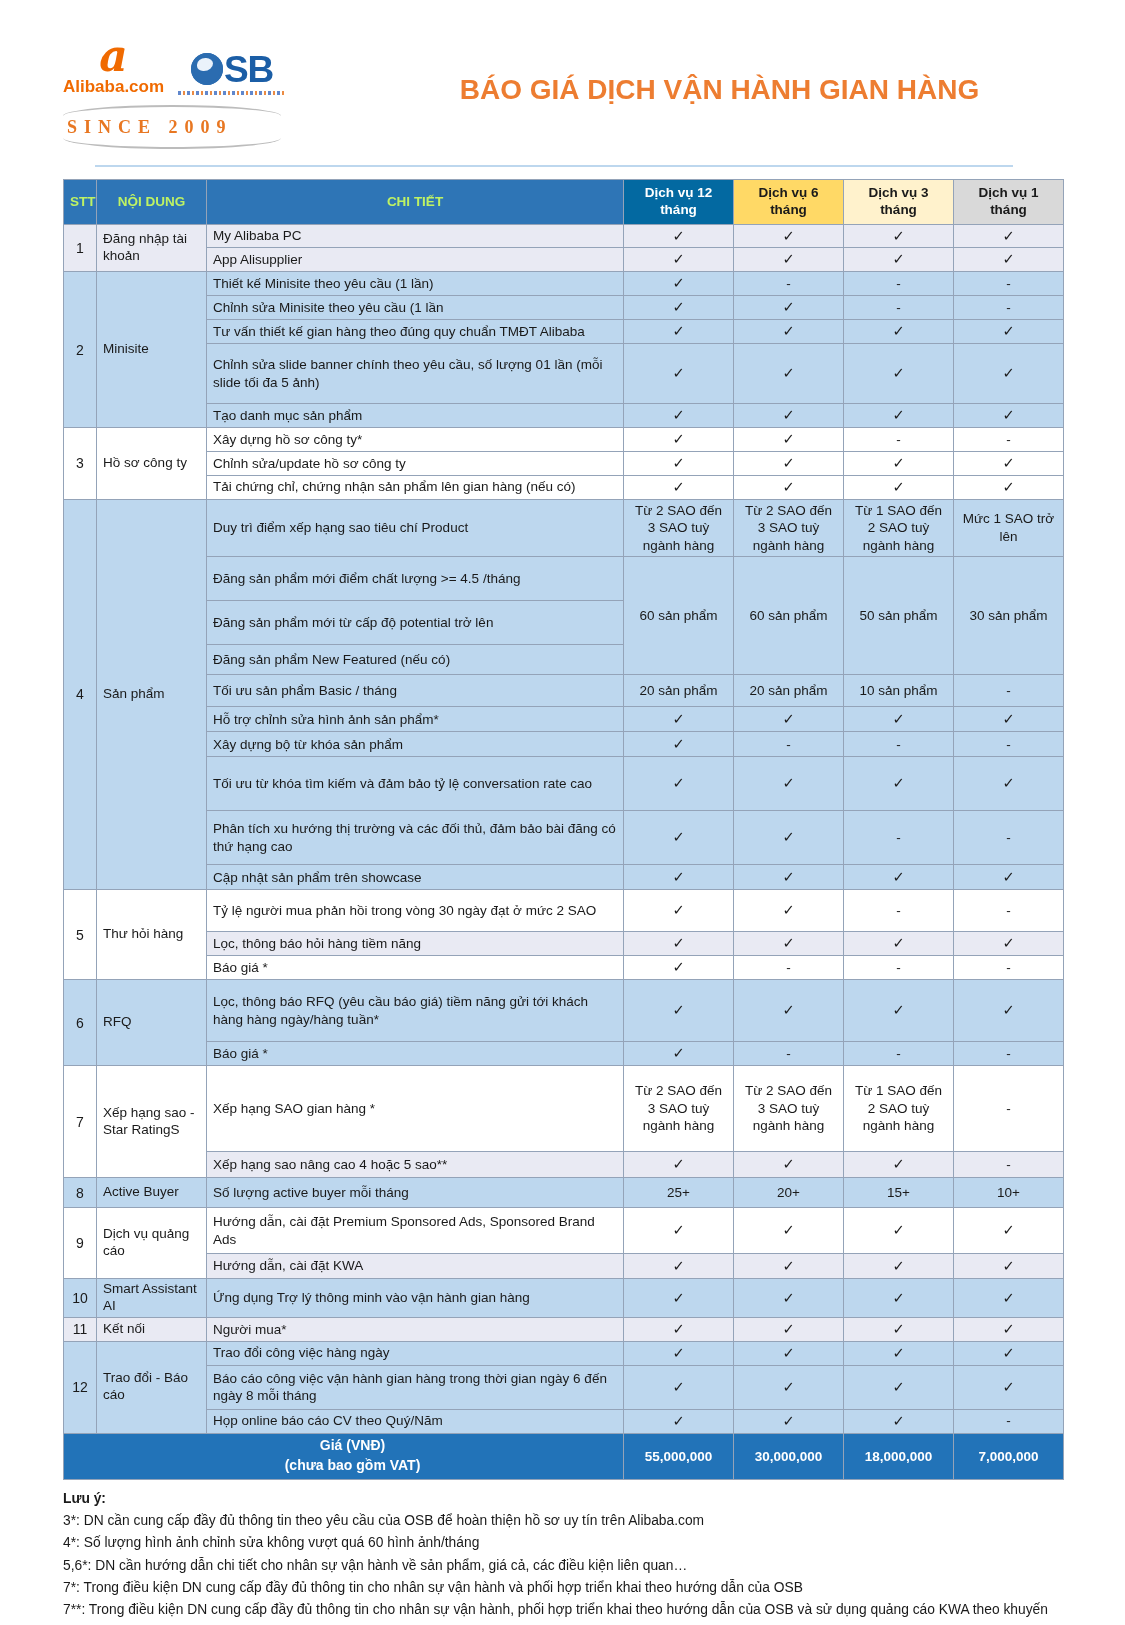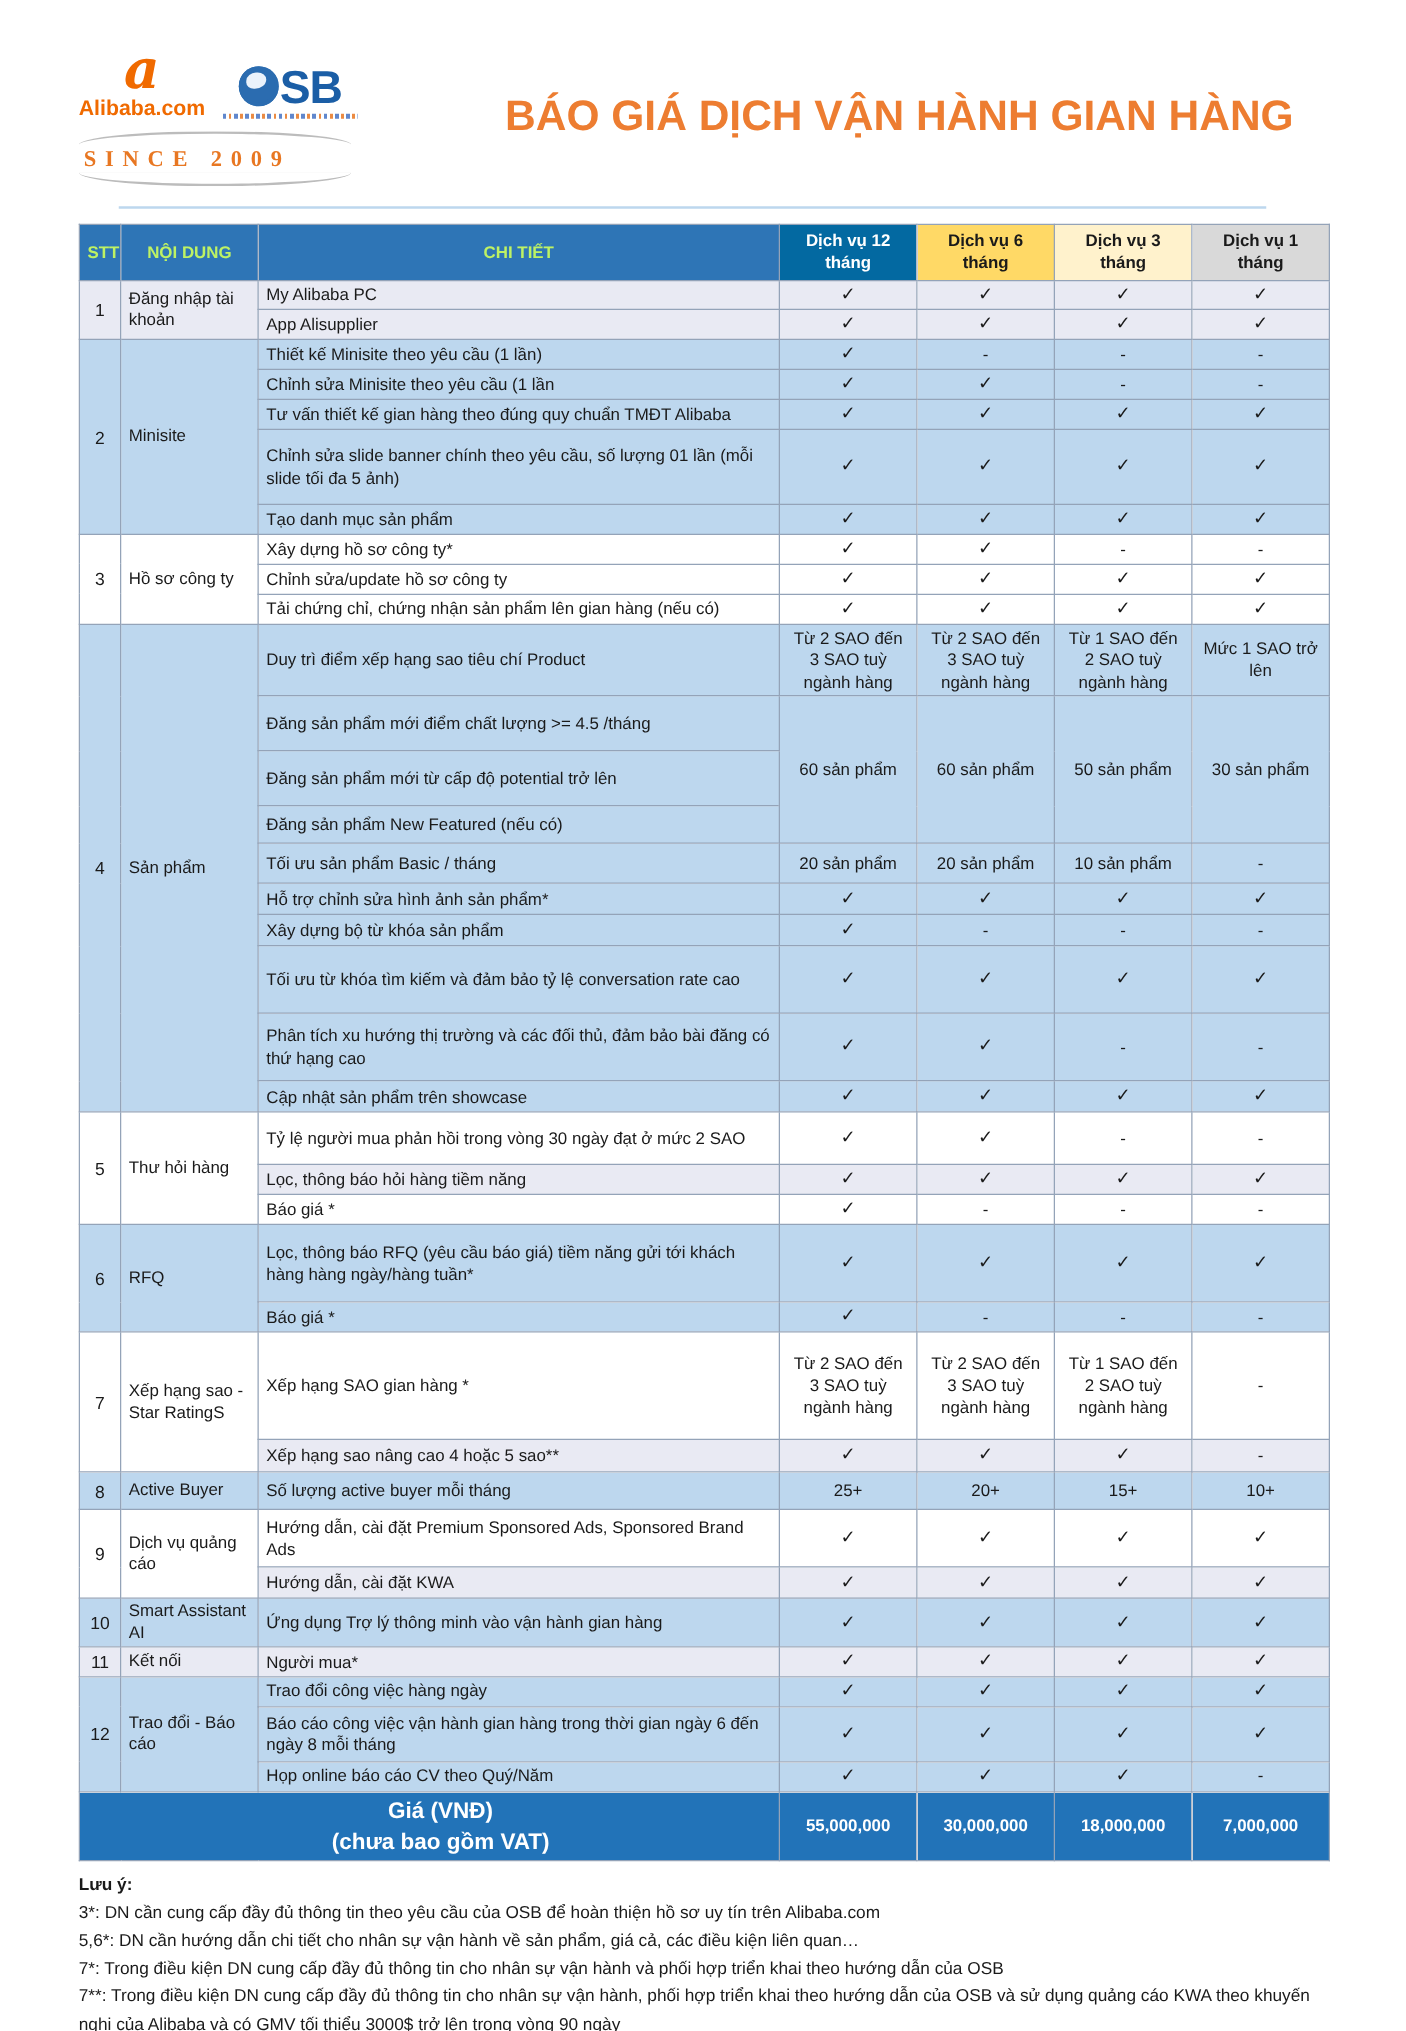--- a/index.html
+++ b/index.html
@@ -16,40 +16,40 @@
   .osb{display:flex;flex-direction:column;align-items:center;}
   .osb-word{display:flex;align-items:center;font-weight:bold;font-size:37px;color:#1B5EA6;line-height:1;letter-spacing:-1px;}
   .osb-globe{display:inline-block;width:32px;height:32px;border-radius:50%;background:#2B6CB0;position:relative;margin-right:1px;box-shadow:inset 0 0 0 3px #2B6CB0;}
   .osb-globe::after{content:"";position:absolute;left:6px;top:5px;width:16px;height:13px;background:#eaf2fb;border-radius:55% 45% 60% 40%;}
   .osb-tag{margin-top:3px;width:108px;height:4px;background:repeating-linear-gradient(90deg,#4472C4 0 3px,#ffffff 3px 5px,#E87722 5px 7px,#ffffff 7px 9px);opacity:.85;}
   .since{width:218px;margin-top:10px;}
   .since-arc-top{height:9px;border-top:2px solid #bcbcbc;border-radius:50% 50% 0 0/100% 100% 0 0;}
   .since-arc-bot{height:9px;border-bottom:2px solid #bcbcbc;border-radius:0 0 50% 50%/0 0 100% 100%;}
   .since-text{font-family:"Liberation Serif",serif;font-weight:bold;font-size:18px;color:#E87722;letter-spacing:7px;padding:1px 0 0 4px;}
   .title-wrap{flex:1;text-align:center;padding:38px 0 0 88px;}
-  .title{font-size:34px;font-weight:bold;color:#ED7D31;letter-spacing:0;white-space:nowrap;}
+  .title{font-size:28px;font-weight:bold;color:#ED7D31;letter-spacing:0;white-space:nowrap;}
   .rule{height:2px;background:#BDD7EE;margin:16px 0 12px 32px;width:918px;}
 
   
   table.quote{border-collapse:collapse;table-layout:fixed;width:1000px;font-size:13.5px;}
   table.quote col.c1{width:33px;} table.quote col.c2{width:110px;} table.quote col.c3{width:417px;}
   table.quote col.cv{width:110px;}
   table.quote th,table.quote td{border:1px solid #94A3B8;padding:2px 6px;vertical-align:middle;overflow:hidden;}
   thead th{height:40px;font-weight:bold;font-size:13.5px;line-height:1.2;text-align:center;padding:2px 4px;}
   th.hdr-blue{background:#2E75B6;color:#bef264;}
   td.c-stt{text-align:center;font-size:14px;}
   td.c-name{text-align:left;line-height:1.25;}
   td.c-det{text-align:left;line-height:1.3;}
   td.c-val{text-align:center;line-height:1.3;}
   .bg-blue{background:#BDD7EE;}
   .bg-lav{background:#E9EAF3;}
   .bg-white{background:#ffffff;}
   td.check-cell{font-size:14.5px;}
   tfoot td{background:#2273B8;color:#ffffff;font-weight:bold;text-align:center;border:1px solid #8494AA;}
-  tfoot td.price-label{line-height:1.4;font-size:18px;padding-left:24px;}
+  tfoot td.price-label{line-height:1.4;font-size:14px;padding-left:24px;}
   tfoot tr{height:46px;}
 
   
   .notes{margin-top:8px;font-size:13.8px;line-height:1.62;width:1005px;}
   .notes-heading{font-weight:bold;}
 </style>
 </head>
 <body>
 
 <div class="page">
@@ -378,19 +378,20 @@
           <td>18,000,000</td>
           <td>7,000,000</td>
         </tr>
       </tfoot>
   </table>
 
   <div class="notes">
     <div class="notes-heading">Lưu ý:</div>
     <div id="notes-list">
         <div class="note-item">3*: DN cần cung cấp đầy đủ thông tin theo yêu cầu của OSB để hoàn thiện hồ sơ uy tín trên Alibaba.com</div>
+        <div class="note-item">4*: Số lượng hình ảnh chỉnh sửa không vượt quá 60 hình ảnh/tháng</div>
         <div class="note-item">5,6*: DN cần hướng dẫn chi tiết cho nhân sự vận hành về sản phẩm, giá cả, các điều kiện liên quan…</div>
         <div class="note-item">7*: Trong điều kiện DN cung cấp đầy đủ thông tin cho nhân sự vận hành và phối hợp triển khai theo hướng dẫn của OSB</div>
         <div class="note-item">7**: Trong điều kiện DN cung cấp đầy đủ thông tin cho nhân sự vận hành, phối hợp triển khai theo hướng dẫn của OSB và sử dụng quảng cáo KWA theo khuyến nghị của Alibaba và có GMV tối thiểu 3000$ trở lên trong vòng 90 ngày</div>
       </div>
   </div>
 
 </div>
 
 </body></html>

